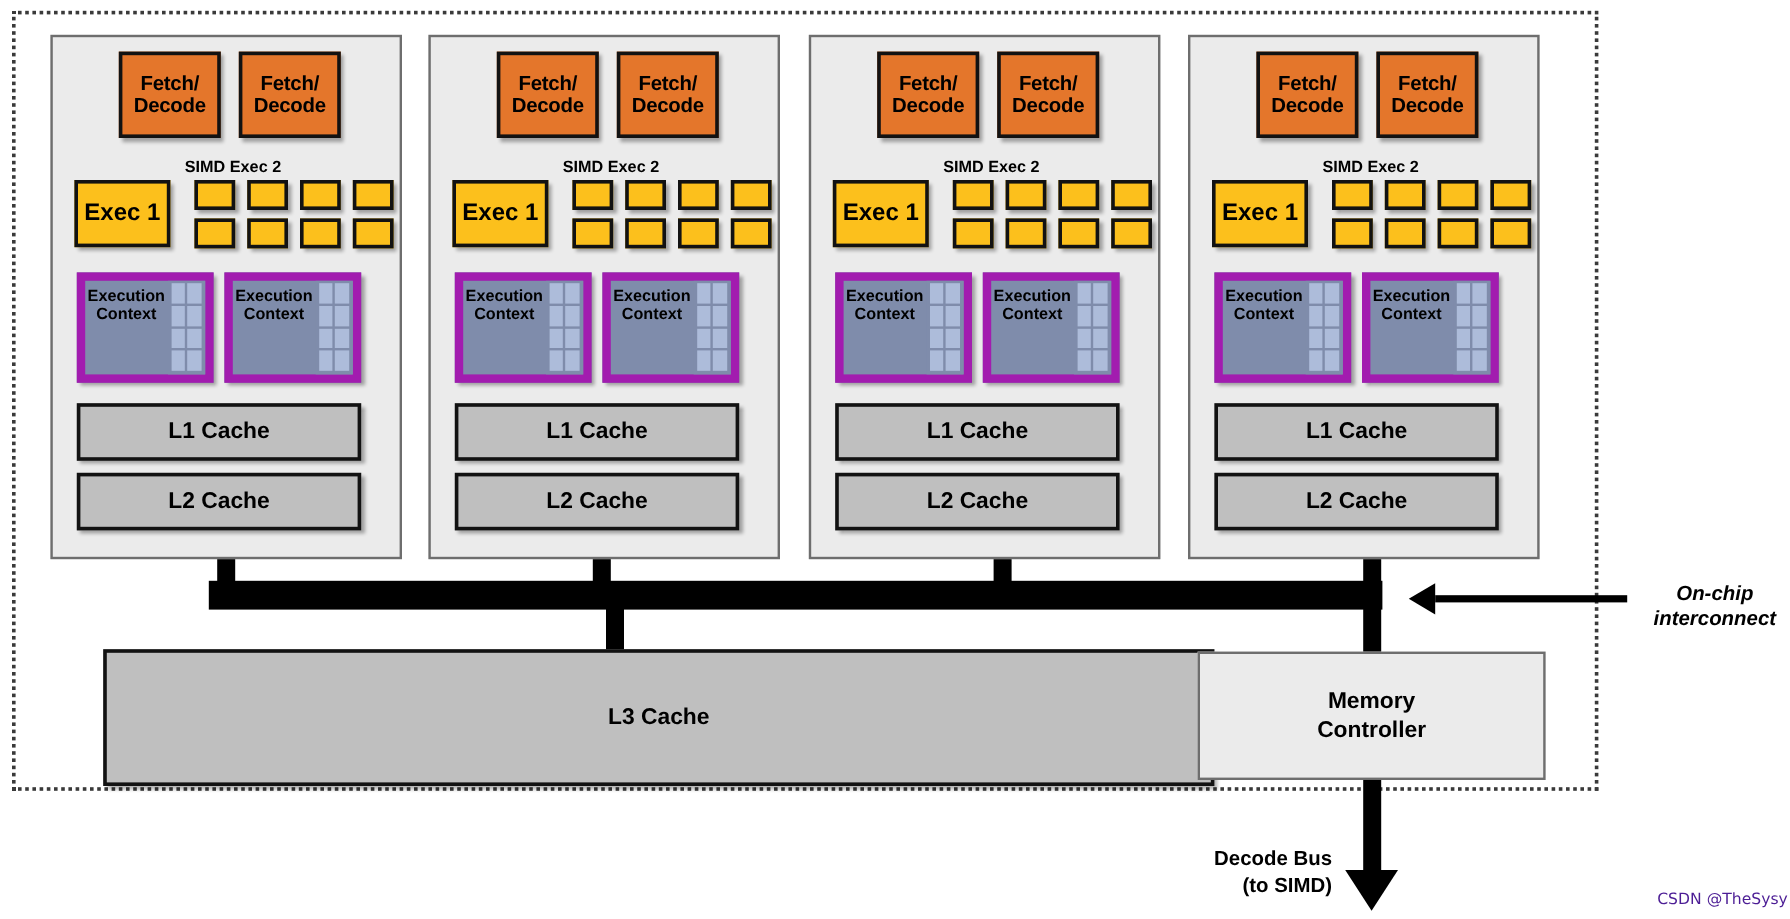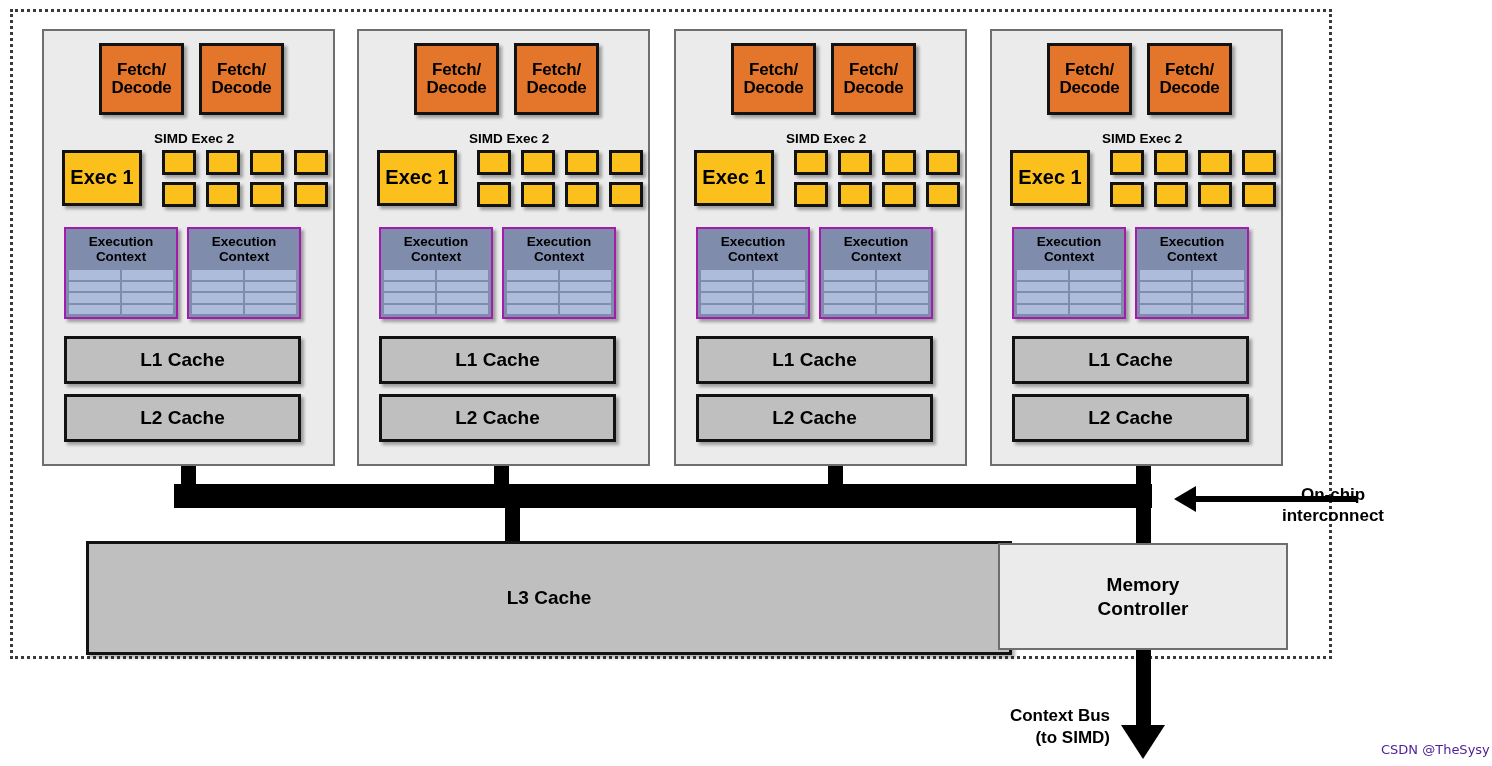--- a/index.html
+++ b/index.html
@@ -74,25 +74,25 @@
     font-size: 13.5px;
     font-weight: bold;
     color: #000;
     white-space: nowrap;
   }
 
   
   .ctx {
     position: absolute;
     box-sizing: border-box;
-    border: 2px solid #a21caf;
+    border: 7px solid #a21caf;
     background: #7f8cab;
     box-shadow: 3px 3px 3px rgba(0,0,0,0.33);
     display: flex;
-    flex-direction: column;
+    flex-direction: row;
   }
   .ctx-title {
     flex: 0 0 auto;
     padding: 6px 2px 4px 2px;
     text-align: center;
     font-size: 13.5px;
     font-weight: bold;
     color: #000;
     line-height: 1.08;
   }
@@ -483,27 +483,27 @@
 
   <div class="memctrl" style="left:998px; top:543px; width:290px; height:107px;">
     <div>
       <div>Memory</div>
       <div>Controller</div>
     </div>
   </div>
 
   <div class="onchip-line" style="left:1196px; top:496px; width:160px;"></div>
   <div class="onchip-head" style="left:1174px; top:486px;"></div>
-  <div class="onchip-label" style="left:1282px; top:484px;">
+  <div class="onchip-label" style="left:1378px; top:484px;font-style:italic;">
     <div>On-chip</div>
     <div>interconnect</div>
   </div>
 
   <div class="membus-line" style="left:1136px; top:650px; height:84px;"></div>
   <div class="membus-head" style="left:1121px; top:725px;"></div>
   <div class="membus-label" style="left:978px; top:705px; text-align:right; width:132px;">
-    <div>Context Bus</div>
+    <div>Decode Bus</div>
     <div>(to SIMD)</div>
   </div>
 
   <div class="watermark" style="left:1381px; top:742px;">CSDN @TheSysy</div>
 
 </div>
 
 </body></html>

